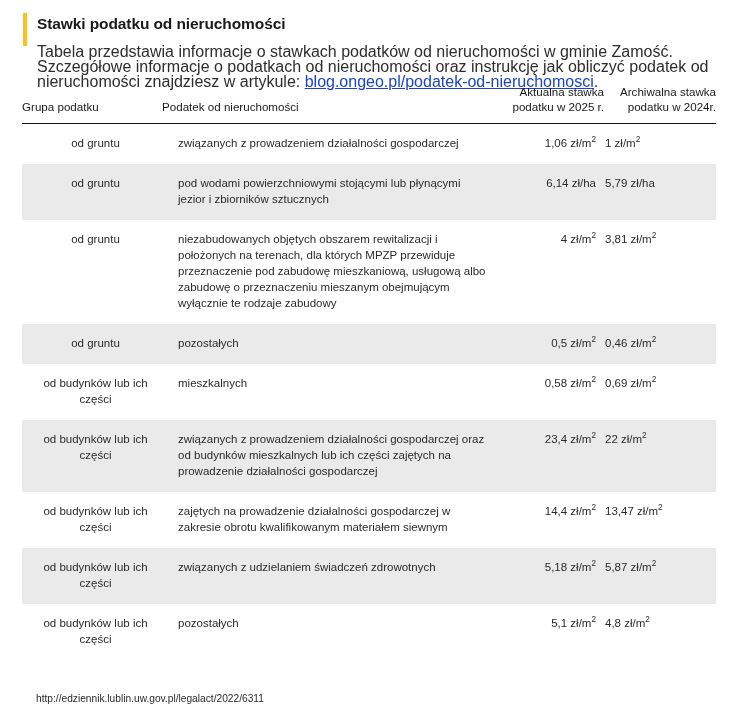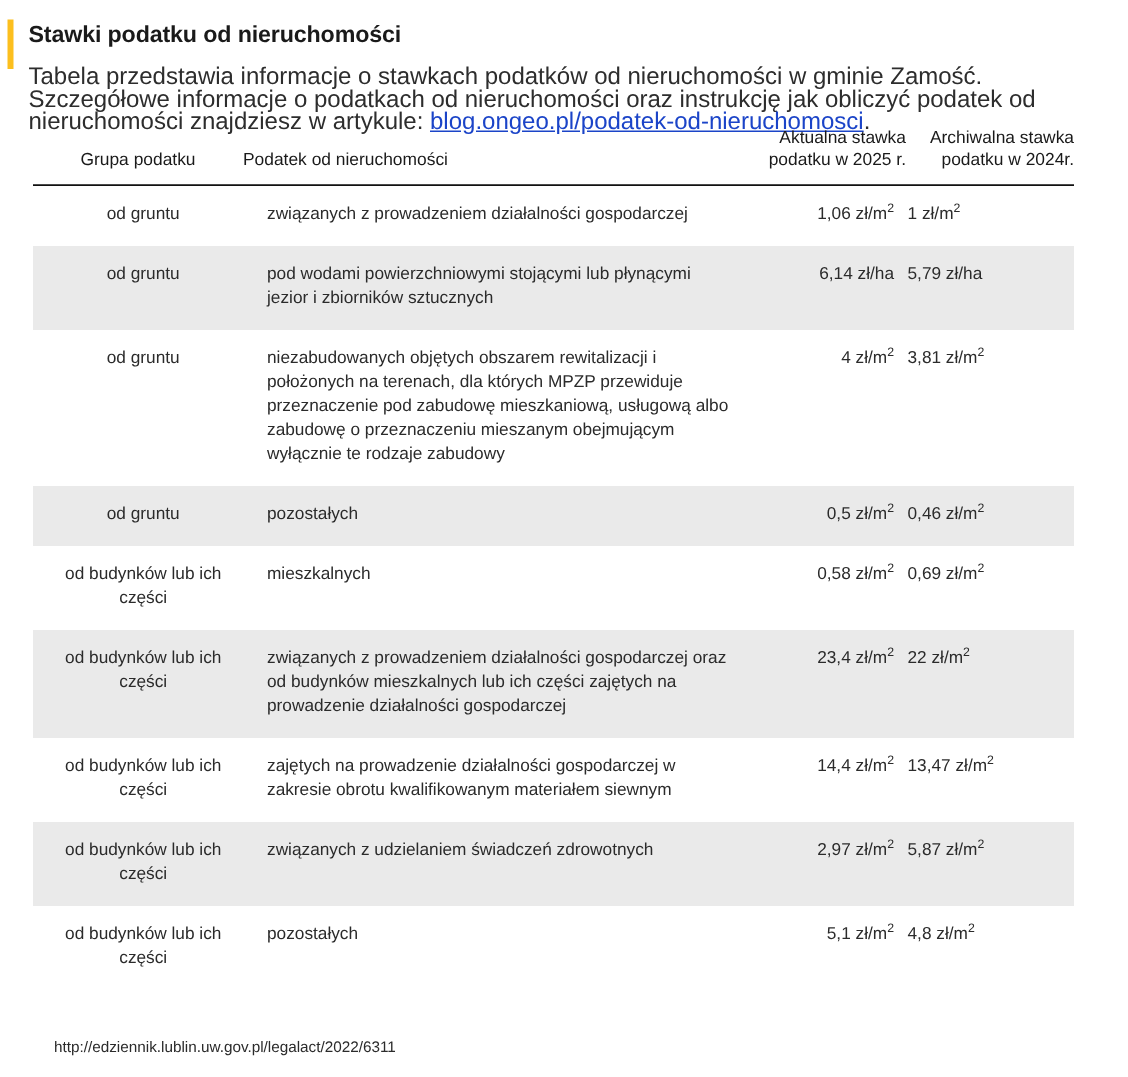--- a/index.html
+++ b/index.html
@@ -20,21 +20,21 @@
   .page {
     position: relative;
     width: 752px;
     height: 718px;
     box-sizing: border-box;
   }
 
   
   .header-block {
     position: absolute;
-    left: 5px;
+    left: 23px;
     top: 12px;
     width: 700px;
   }
   .accent-bar {
     position: absolute;
     left: 0px;
     top: 1px;
     width: 4px;
     height: 33px;
     background: #fcbf1e;
@@ -74,21 +74,21 @@
   }
   table.rates thead th {
     font-size: 11.6px;
     font-weight: normal;
     color: #1a1a1a;
     line-height: 15px;
     vertical-align: bottom;
     padding: 0 0 9px 0;
     border-bottom: 1.6px solid #111111;
   }
-  th.col-group   { width: 140px; text-align: center; padding-left: 8px; }
+  th.col-group   { width: 140px; text-align: left; padding-left: 8px; }
   th.col-desc    { width: 330px; text-align: left; padding-left: 16px; }
   th.col-current { width: 112px; text-align: right; padding-right: 8px; }
   th.col-archive { width: 112px; text-align: right; padding-right: 6px; }
 
   table.rates tbody td {
     font-size: 11.5px;
     line-height: 16px;
     color: #2b2b2b;
     vertical-align: top;
     padding-top: 11px;
@@ -174,21 +174,21 @@
           </tr>
           <tr>
             <td class="c-group">od budynków lub ich części</td>
             <td class="c-desc">zajętych na prowadzenie działalności gospodarczej w zakresie obrotu kwalifikowanym materiałem siewnym</td>
             <td class="c-current"><span>14,4 zł/m</span><sup class="unit">2</sup></td>
             <td class="c-archive"><span>13,47 zł/m</span><sup class="unit">2</sup></td>
           </tr>
           <tr class="striped">
             <td class="c-group">od budynków lub ich części</td>
             <td class="c-desc">związanych z udzielaniem świadczeń zdrowotnych</td>
-            <td class="c-current"><span>2,97 zł/m</span><sup class="unit">2</sup></td>
+            <td class="c-current"><span>5,18 zł/m</span><sup class="unit">2</sup></td>
             <td class="c-archive"><span>5,87 zł/m</span><sup class="unit">2</sup></td>
           </tr>
           <tr>
             <td class="c-group">od budynków lub ich części</td>
             <td class="c-desc">pozostałych</td>
             <td class="c-current"><span>5,1 zł/m</span><sup class="unit">2</sup></td>
             <td class="c-archive"><span>4,8 zł/m</span><sup class="unit">2</sup></td>
           </tr>
         </tbody>
     </table>

